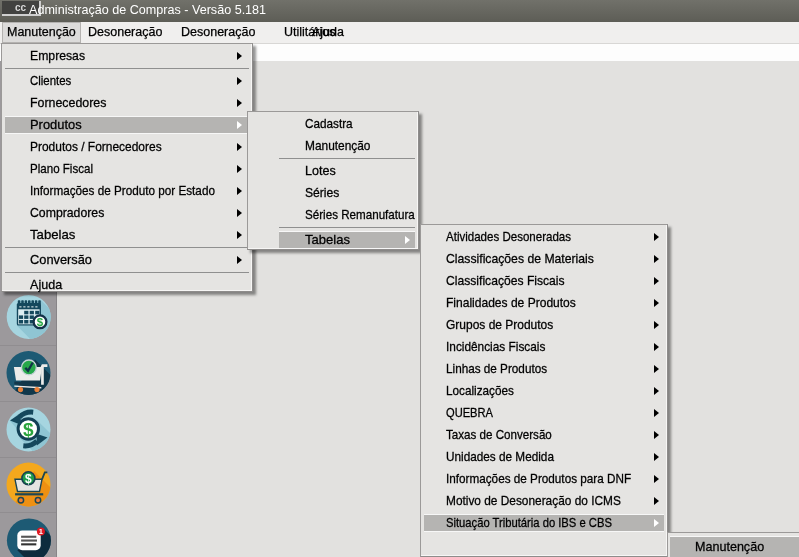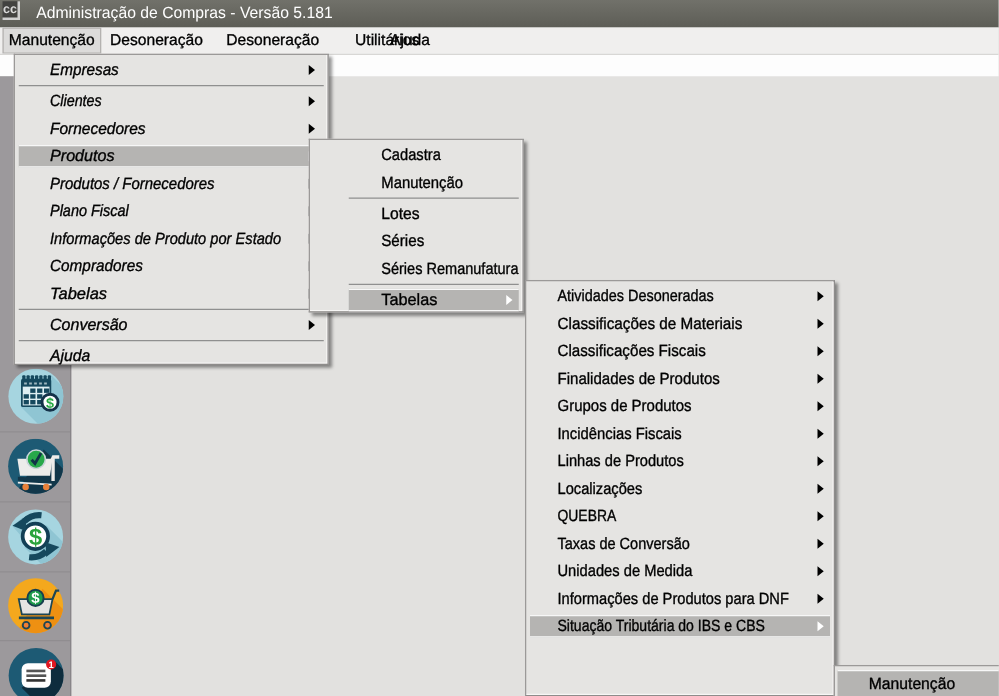--- a/index.html
+++ b/index.html
@@ -1,20 +1,20 @@
 <!DOCTYPE html>
 <html><head>
 <meta charset="utf-8">
 <style>
   * { margin:0; padding:0; box-sizing:border-box; }
   html,body { width:799px; height:557px; overflow:hidden; }
   body { font-family:"Liberation Sans", sans-serif; position:relative; background:#e2e1df; }
 
   .titlebar { position:absolute; left:0; top:0; width:799px; height:22px; background:linear-gradient(180deg,#71716a,#5d5d56); }
-  .ccbox { position:absolute; left:2px; top:1px; width:14px; height:15px; background:#424240;
+  .ccbox { position:absolute; left:2px; top:1px; width:39px; height:15px; background:#424240;
            border-right:2px solid #cfcfcf; border-bottom:2px solid #cfcfcf;
            color:#d8d8d8; font-size:10px; font-weight:bold; text-align:center; line-height:13px; letter-spacing:0; }
   .title-text { position:absolute; left:29px; top:2px; font-size:13px; color:#ffffff; transform:scaleX(0.968); transform-origin:0 50%; white-space:nowrap; }
 
   .menubar { position:absolute; left:0; top:22px; width:799px; height:21px; background:#f0efee; }
   .mb-item { position:absolute; top:0; height:21px; font-size:12.5px; color:#000; line-height:21px; -webkit-text-stroke:0.25px #000; }
   .mb-sel { position:absolute; left:2px; top:0; width:79px; height:21px; background:#dcdbda; border:1px solid #b4b2b0; }
 
   .whitestrip { position:absolute; left:0; top:43px; width:799px; height:18px; background:#fdfdfd; border-top:1px solid #d8d7d5; }
 
@@ -25,21 +25,21 @@
   .mi { position:relative; height:22px; font-size:13px; color:#000; line-height:22px; -webkit-text-stroke:0.28px #000; }
   .mi .txt { position:absolute; top:0; display:inline-block; transform-origin:0 50%; white-space:nowrap; }
   .msep { height:3px; position:relative; }
   .msep:after { content:""; position:absolute; left:3px; right:3px; top:1px; height:1px; background:#8f8f8f; }
   .hl { position:absolute; left:3px; right:3px; top:2px; bottom:2px; background:#b5b4b2;
         border-top:1px solid #f7f7f7; border-bottom:1px solid #f7f7f7; }
   .arrow { position:absolute; right:10px; top:7px; width:0; height:0;
            border-left:5.5px solid #000; border-top:4px solid transparent; border-bottom:4px solid transparent; }
   .arrow.white { border-left-color:#fff; }
 
-  #menu1 { left:11px; top:43px; width:252px; height:249px; padding-top:1px;font-style:italic; }
+  #menu1 { left:1px; top:43px; width:252px; height:249px; padding-top:1px; }
   #menu1 .txt { left:28px; }
   #menu2 { left:247px; top:111px; width:172px; height:139px; padding-top:1px;padding-left:28px; }
   #menu2 .txt { left:29px; }
   #menu3 { left:420px; top:224px; width:248px; height:333px; padding-top:1px; }
   #menu3 .txt { left:25px; }
   #menu3 .arrow { right:8px; }
   #menu2 .arrow { right:8px; }
   #menu4 { left:667px; top:532px; width:140px; height:27px; padding-top:3px; }
   #menu4 .txt { left:27px; }
 
@@ -315,20 +315,24 @@
     </div>
   <div class="mi">
       <span class="txt" style="transform:scaleX(0.905)">Unidades de Medida</span>
       <span class="arrow"></span>
     </div>
   <div class="mi">
       <span class="txt" style="transform:scaleX(0.902)">Informações de Produtos para DNF</span>
       <span class="arrow"></span>
     </div>
   <div class="mi">
+      <span class="txt" style="transform:scaleX(0.913)">Motivo de Desoneração do ICMS</span>
+      <span class="arrow"></span>
+    </div>
+  <div class="mi">
       <div class="hl"></div>
       <span class="txt" style="transform:scaleX(0.863)">Situação Tributária do IBS e CBS</span>
       <span class="arrow white"></span>
     </div>
 </div>
 
 <div class="menu" id="menu4">
   <div class="mi">
       <div class="hl" style="left:2px; right:0; top:0; bottom:-1px;"></div>
       <span class="txt" style="transform:scaleX(0.966)">Manutenção</span>

